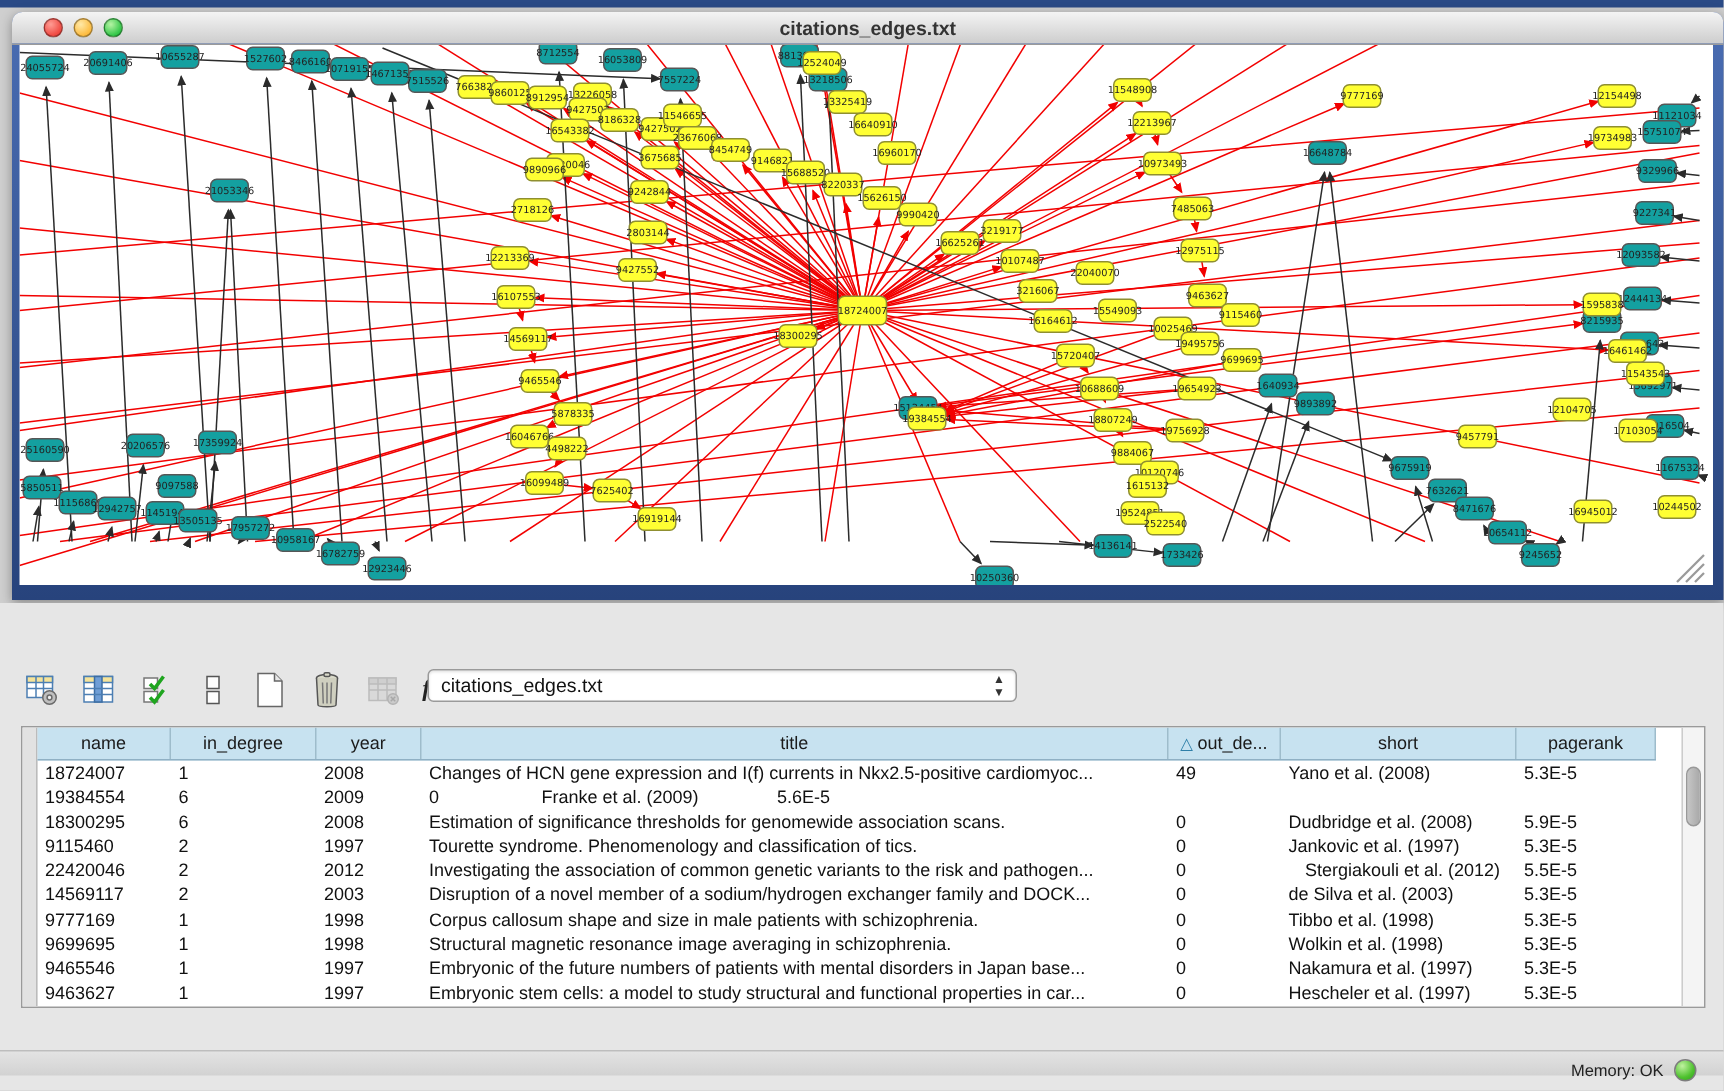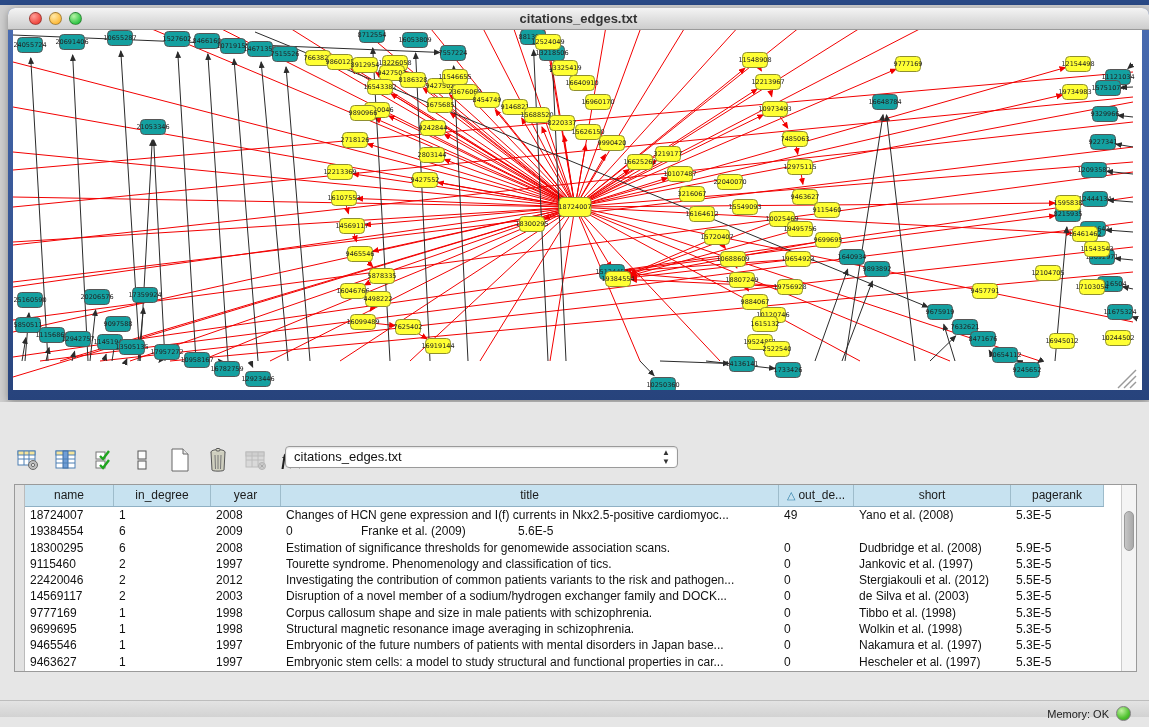--- a/index.html
+++ b/index.html
@@ -909,23 +909,23 @@
           <div class="td" style="width: 70px;">1997</div>
           <div class="td" style="width: 498px;">Tourette syndrome. Phenomenology and classification of tics.</div>
           <div class="td" style="width: 75px;">0</div>
           <div class="td" style="width: 157px;">Jankovic et al. (1997)</div>
           <div class="td" style="width: 93px;">5.3E-5</div>
         </div>
         <div class="tr">
           <div class="td" style="width: 89px;">22420046</div>
           <div class="td" style="width: 97px;">2</div>
           <div class="td" style="width: 70px;">2012</div>
-          <div class="td" style="width: 498px;">Investigating the contribution of common patients variants to the risk and pathogen...</div>
+          <div class="td" style="width: 498px;">Investigating the association of common genetic variants to the risk and pathogen...</div>
           <div class="td" style="width: 75px;">0</div>
-          <div class="td" style="width: 157px;">Stergiakouli et al. (2012)</div>
+          <div class="td" style="width: 157px; text-align: center;">Stergiakouli et al. (2012)</div>
           <div class="td" style="width: 93px;">5.5E-5</div>
         </div>
         <div class="tr">
           <div class="td" style="width: 89px;">14569117</div>
           <div class="td" style="width: 97px;">2</div>
           <div class="td" style="width: 70px;">2003</div>
           <div class="td" style="width: 498px;">Disruption of a novel member of a sodium/hydrogen exchanger family and DOCK...</div>
           <div class="td" style="width: 75px;">0</div>
           <div class="td" style="width: 157px;">de Silva et al. (2003)</div>
           <div class="td" style="width: 93px;">5.3E-5</div>

